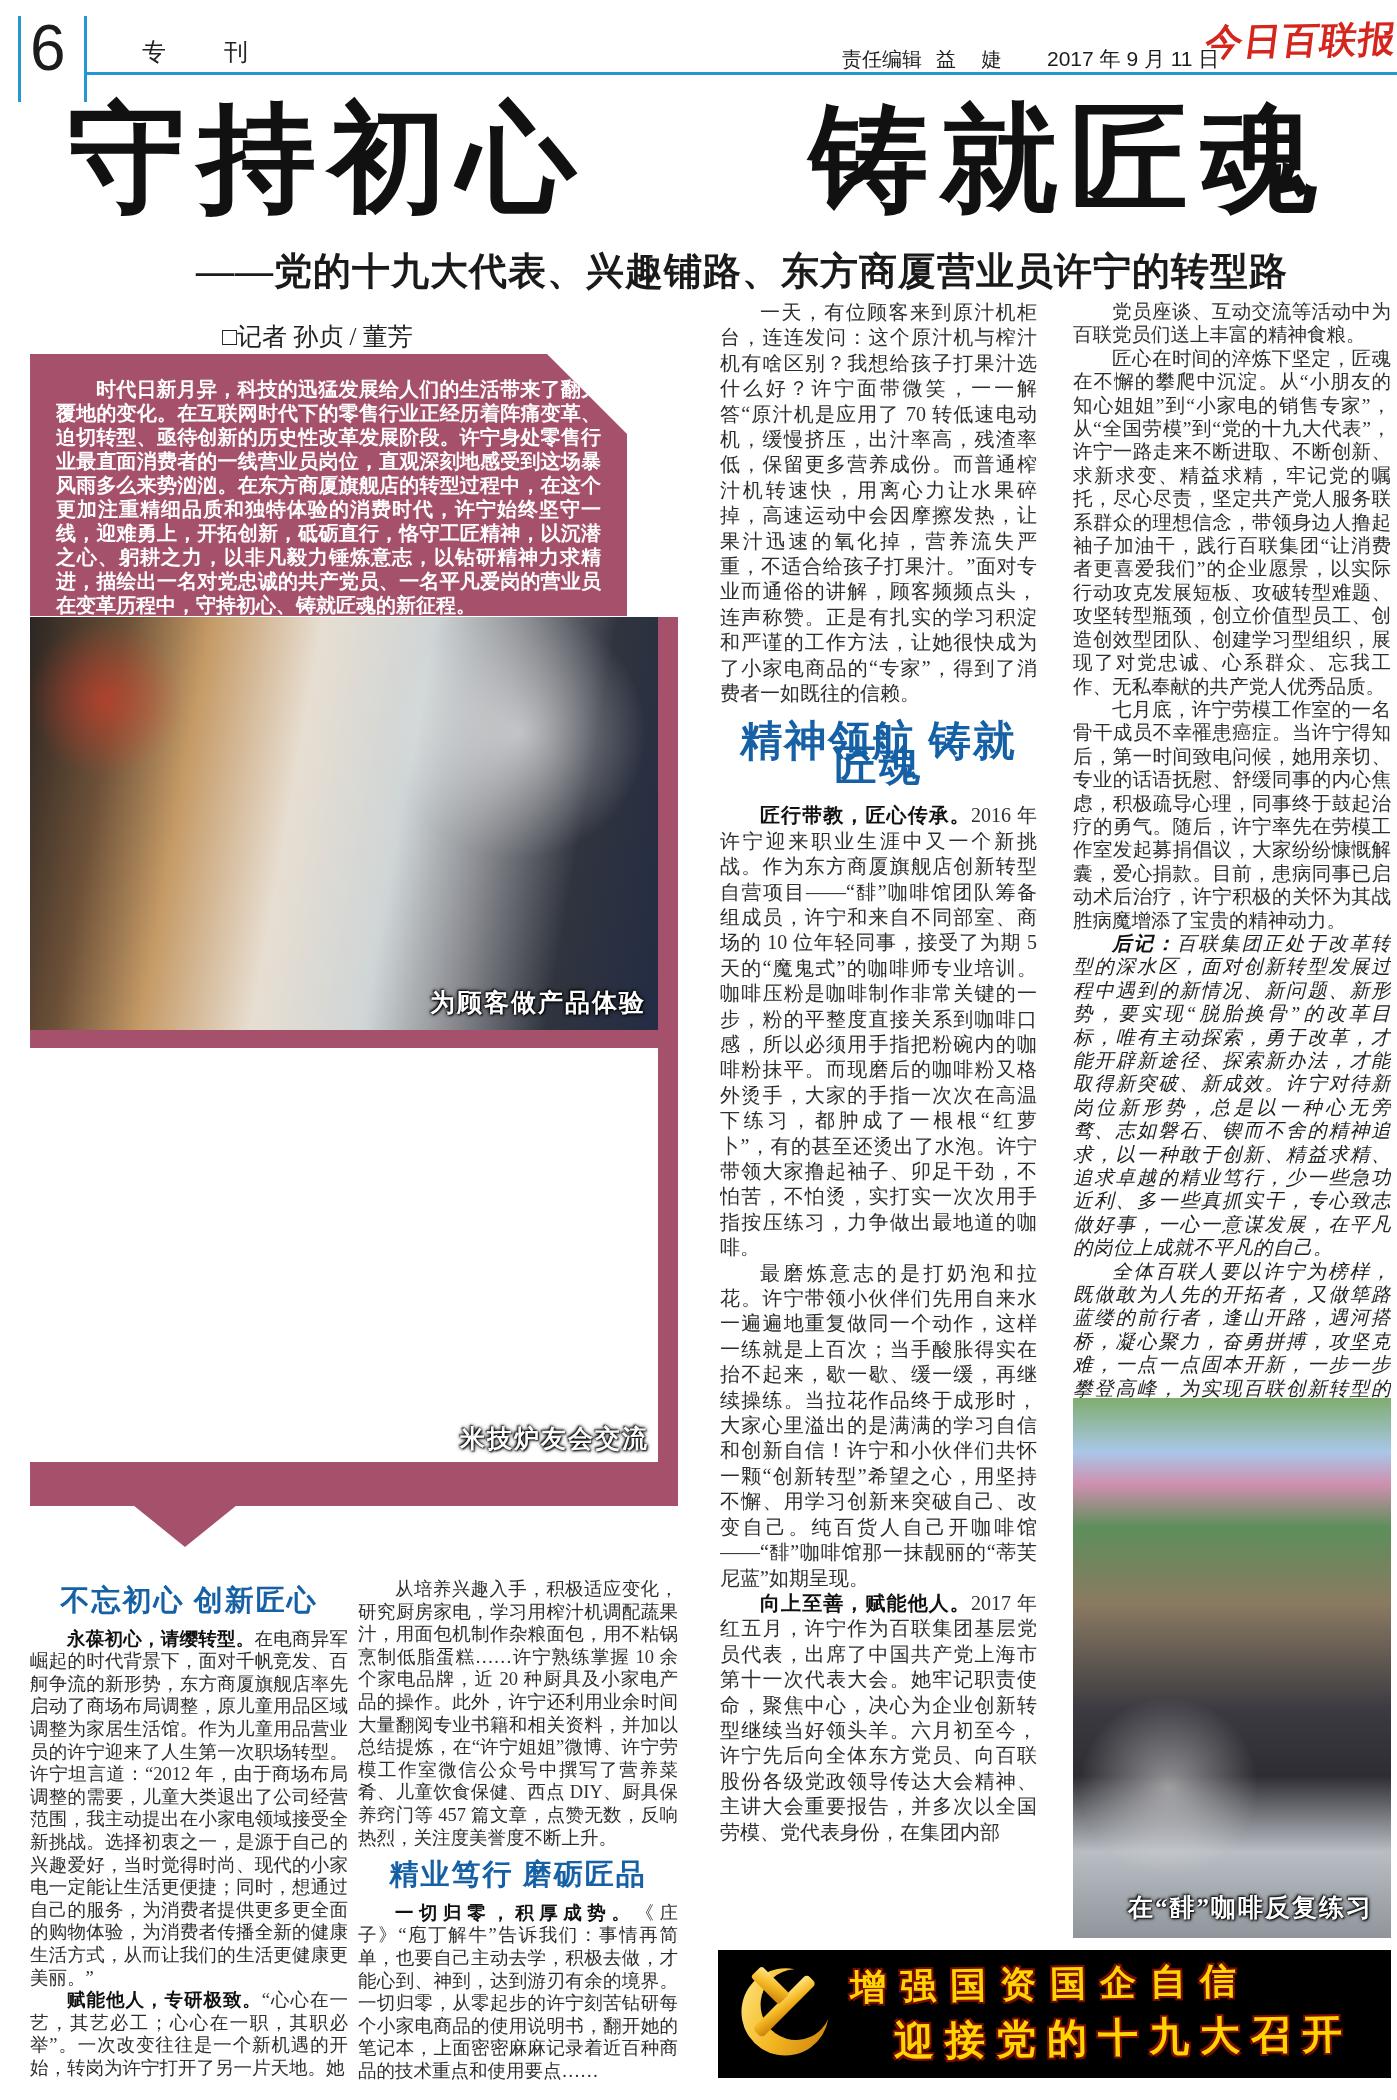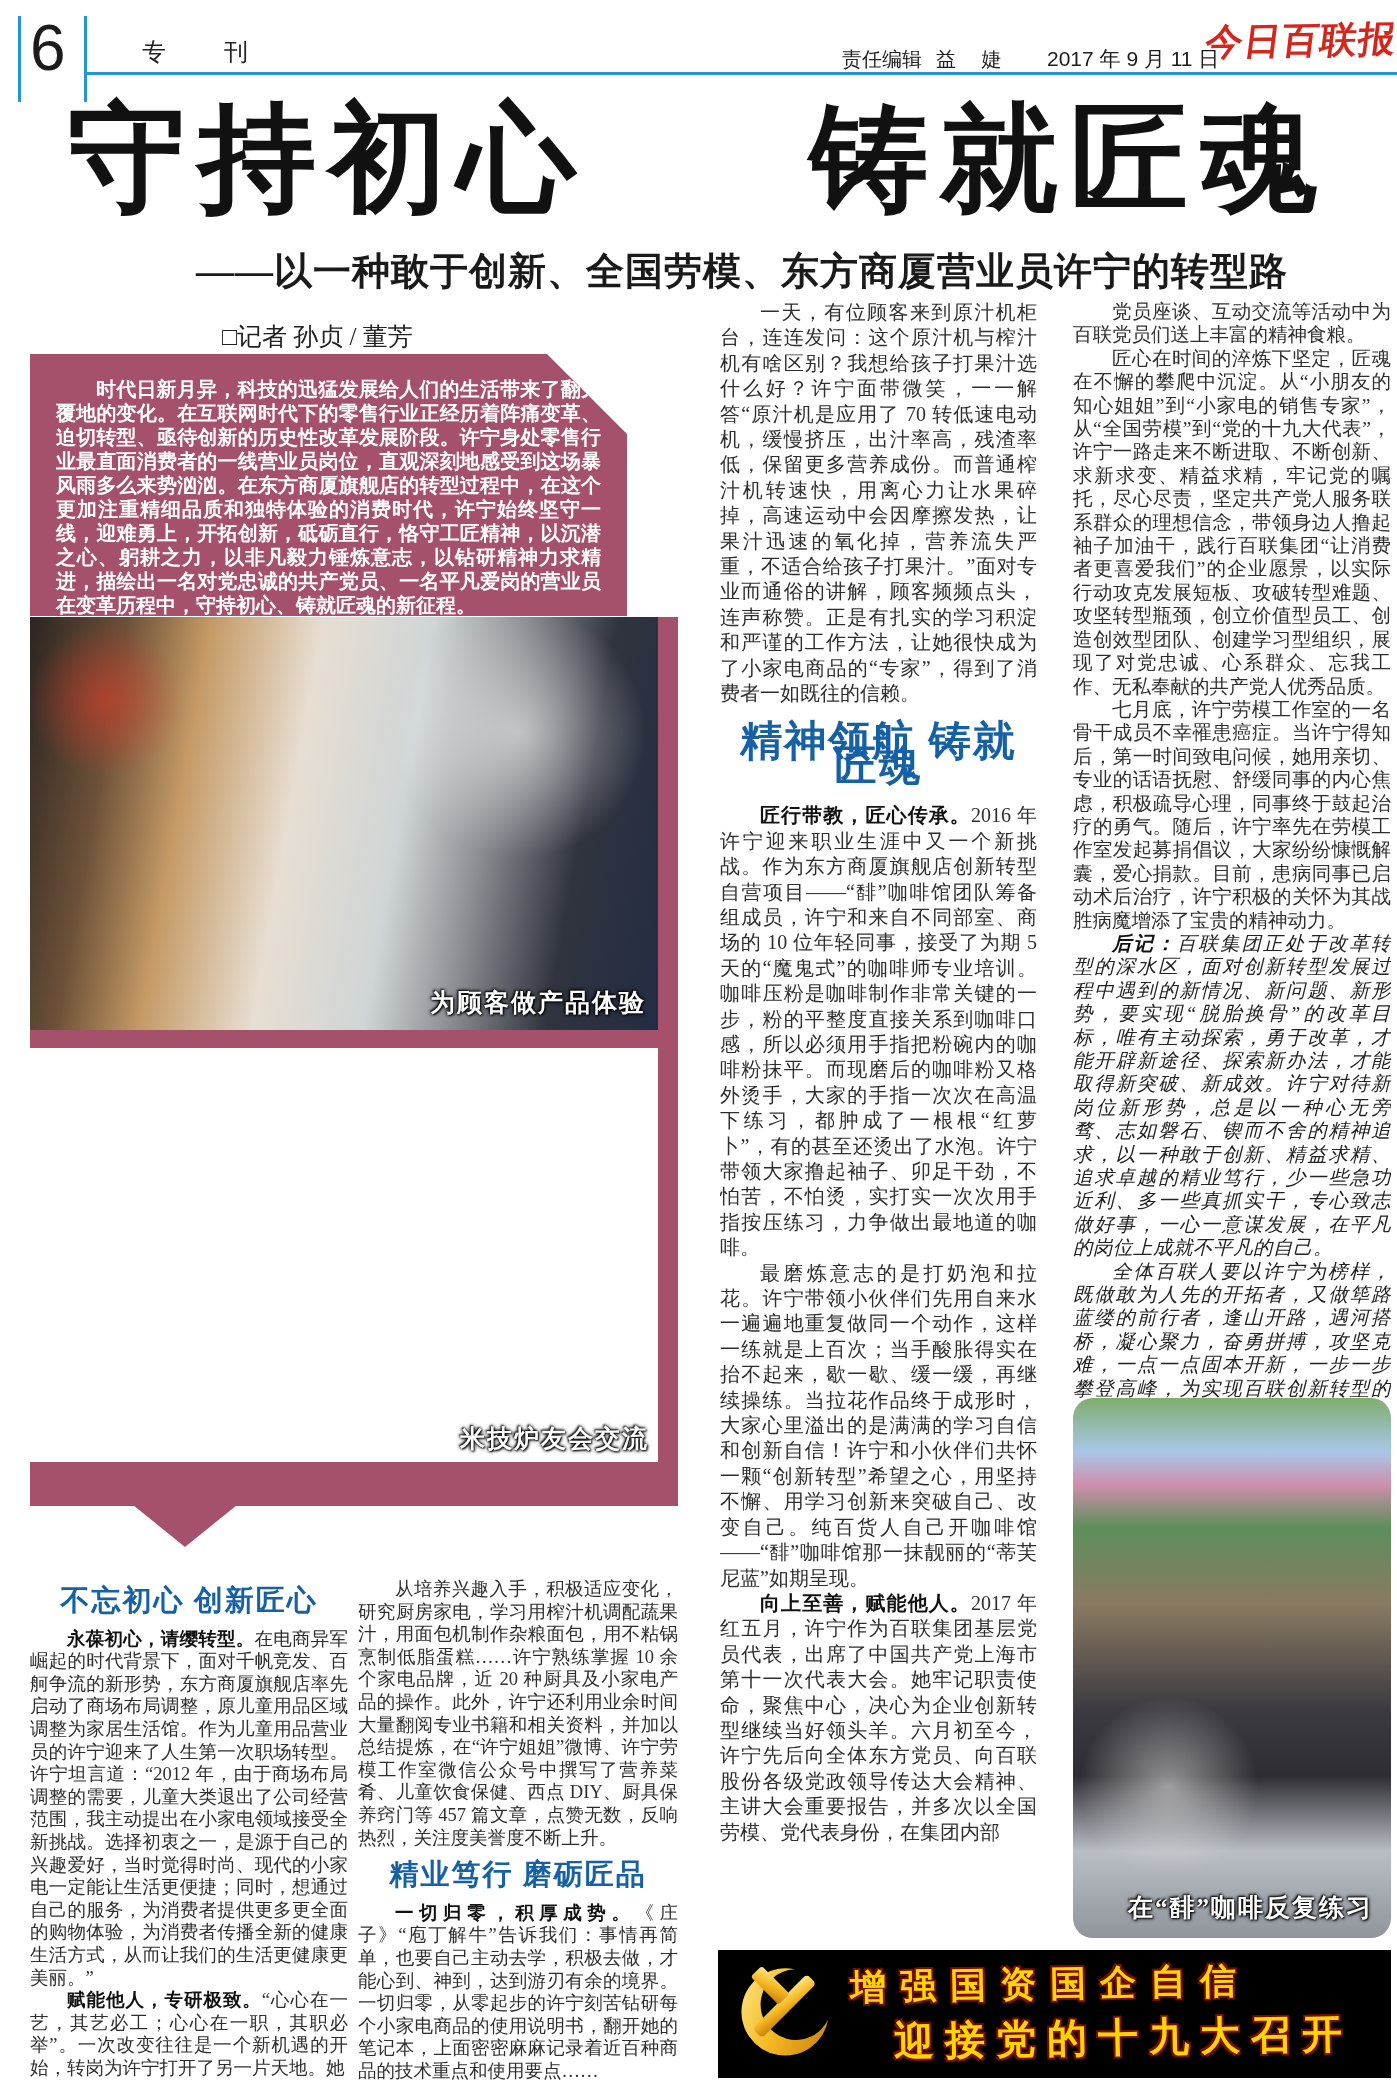--- a/index.html
+++ b/index.html
@@ -34,21 +34,21 @@
           background:radial-gradient(circle at 78% 28%,rgba(255,255,255,.55),rgba(255,255,255,0) 22%),
                      radial-gradient(circle at 12% 20%,rgba(220,60,40,.6),rgba(220,60,40,0) 12%),
                      linear-gradient(100deg,#2b2522 0%,#6d5138 14%,#c59a66 26%,#e7ded2 42%,#cfd5d6 58%,#8c8e93 70%,#30343e 84%,#232c44 100%);}
   .photo2{left:30px;top:1048px;width:628px;height:414px;
           background:radial-gradient(circle at 55% 75%,rgba(255,248,220,.8),rgba(255,248,220,0) 18%),
                      radial-gradient(circle at 72% 70%,rgba(235,180,50,.9),rgba(235,180,50,0) 16%),
                      linear-gradient(105deg,#3a3f4a 0%,#6b5a46 20%,#b59a76 38%,#ded3c2 52%,#caa36a 68%,#6e5738 84%,#433categorically 100%),
                      linear-gradient(105deg,#3a3f4a 0%,#6b5a46 20%,#b59a76 38%,#ded3c2 52%,#caa36a 68%,#6e5738 84%,#43321f 100%);}
   .photo3{left:1073px;top:1398px;width:318px;height:540px;
           background:radial-gradient(circle at 30% 72%,rgba(250,250,250,.5),rgba(250,250,250,0) 20%),
-                     linear-gradient(180deg,#7fae6e 0%,#a9c7e8 10%,#cf8fae 16%,#5d8f5a 24%,#8a7a62 38%,#3b3a41 58%,#2e2d33 70%,#b9bec4 84%,#8f959b 100%);border-radius:20px;}
+                     linear-gradient(180deg,#7fae6e 0%,#a9c7e8 10%,#cf8fae 16%,#5d8f5a 24%,#8a7a62 38%,#3b3a41 58%,#2e2d33 70%,#b9bec4 84%,#8f959b 100%);}
   .caption{position:absolute;color:#fff;font-weight:bold;font-size:25px;letter-spacing:2px;white-space:nowrap;
            text-shadow:0 0 4px #000,1px 1px 2px #000,-1px -1px 2px #000;}
   .cap1{left:430px;top:986px;}
   .cap2{left:436px;top:1422px;padding-left:24px;}
   .cap3{right:18px;bottom:14px;position:absolute;}
   .mbar{position:absolute;background:#a5516b;}
   .tri{position:absolute;left:133px;top:1505px;width:0;height:0;
        border-left:52px solid transparent;border-right:52px solid transparent;border-top:42px solid #a5516b;}
   
   .tcol{position:absolute;overflow:hidden;text-align:justify;}
@@ -83,21 +83,21 @@
   <div class="editor">
     <span>责任编辑</span><span class="nm">益 婕</span>
   </div>
   <div class="pdate">2017 年 9 月 11 日</div>
   <div class="masthead">今日百联报</div>
 
   <div class="headline">
     <span>守持初心</span>
     <span>铸就匠魂</span>
   </div>
-  <div class="subtitle">——以一种敢于创新、全国劳模、东方商厦营业员许宁的转型路</div>
+  <div class="subtitle">——党的十九大代表、兴趣铺路、东方商厦营业员许宁的转型路</div>
   <div class="byline">□记者  孙贞 / 董芳</div>
 
   <div class="introbox">
     <p>时代日新月异，科技的迅猛发展给人们的生活带来了翻天覆地的变化。在互联网时代下的零售行业正经历着阵痛变革、迫切转型、亟待创新的历史性改革发展阶段。许宁身处零售行业最直面消费者的一线营业员岗位，直观深刻地感受到这场暴风雨多么来势汹汹。在东方商厦旗舰店的转型过程中，在这个更加注重精细品质和独特体验的消费时代，许宁始终坚守一线，迎难勇上，开拓创新，砥砺直行，恪守工匠精神，以沉潜之心、躬耕之力，以非凡毅力锤炼意志，以钻研精神力求精进，描绘出一名对党忠诚的共产党员、一名平凡爱岗的营业员在变革历程中，守持初心、铸就匠魂的新征程。</p>
   </div>
 
   <div class="photo photo1"></div>
   <div class="mbar" style="left:658px;top:617px;width:20px;height:889px;"></div>
   <div class="mbar" style="left:30px;top:1030px;width:628px;height:18px;"></div>
   <div class="caption cap1">为顾客做产品体验</div>

